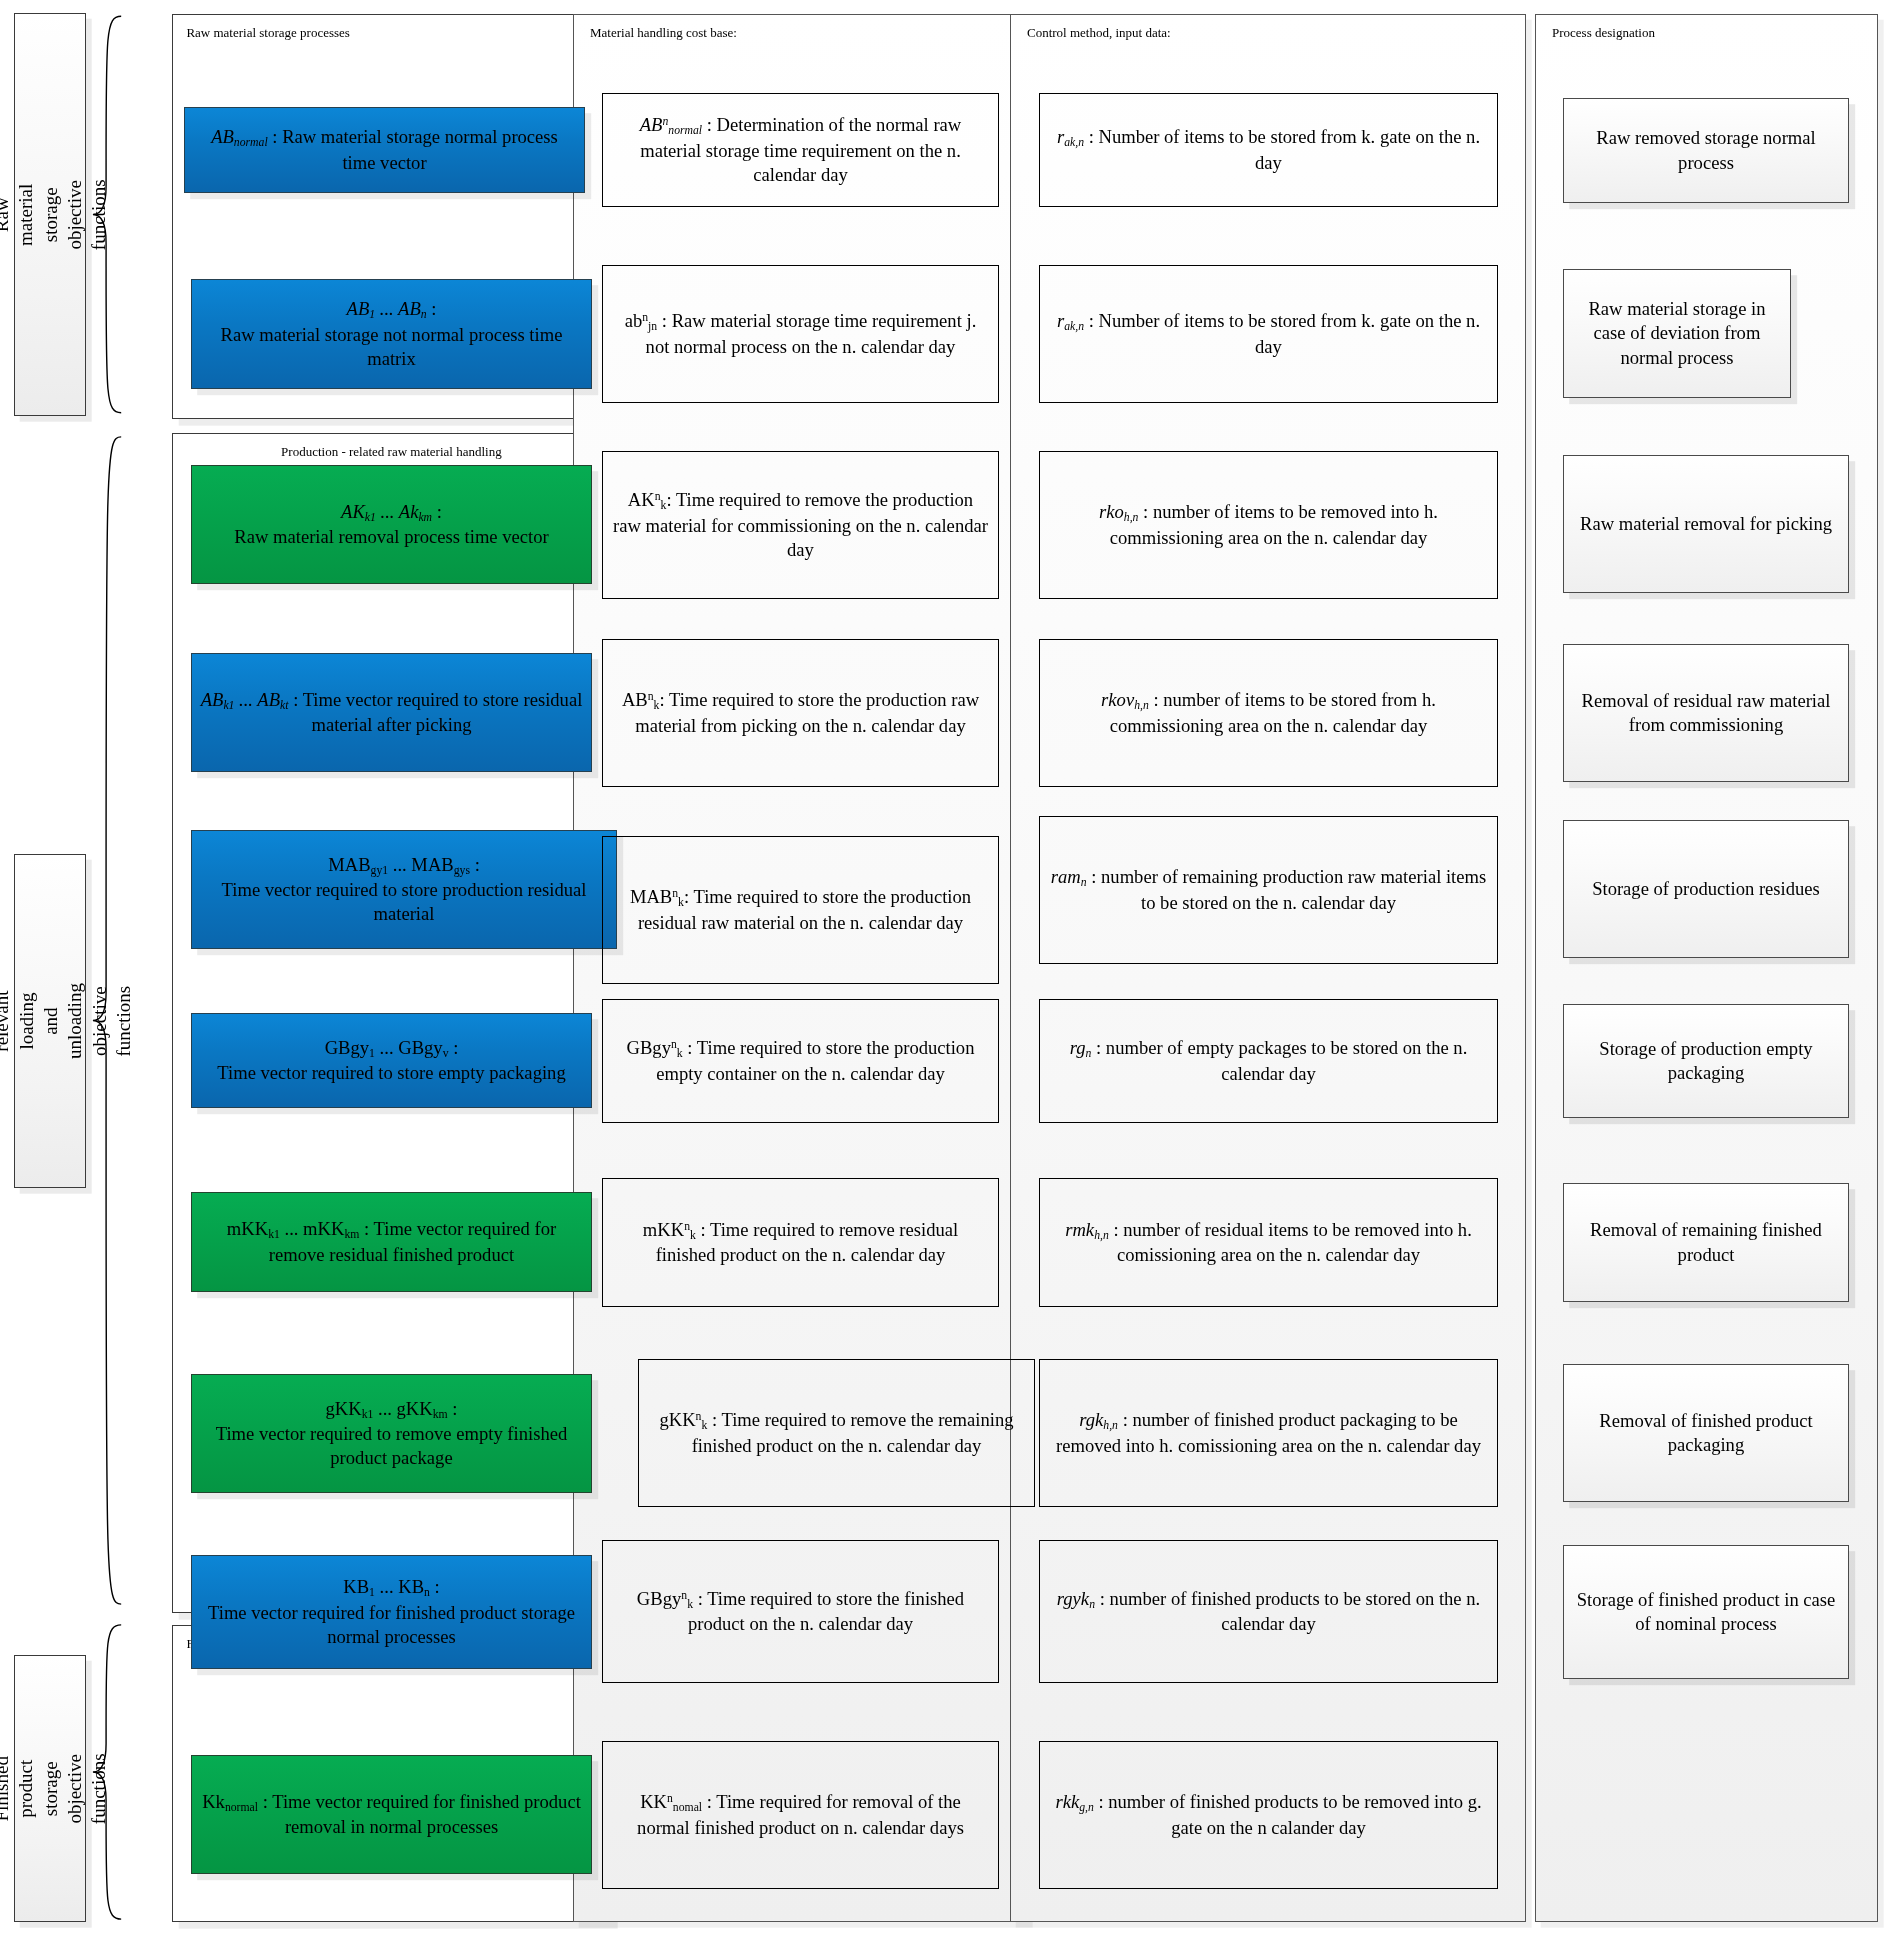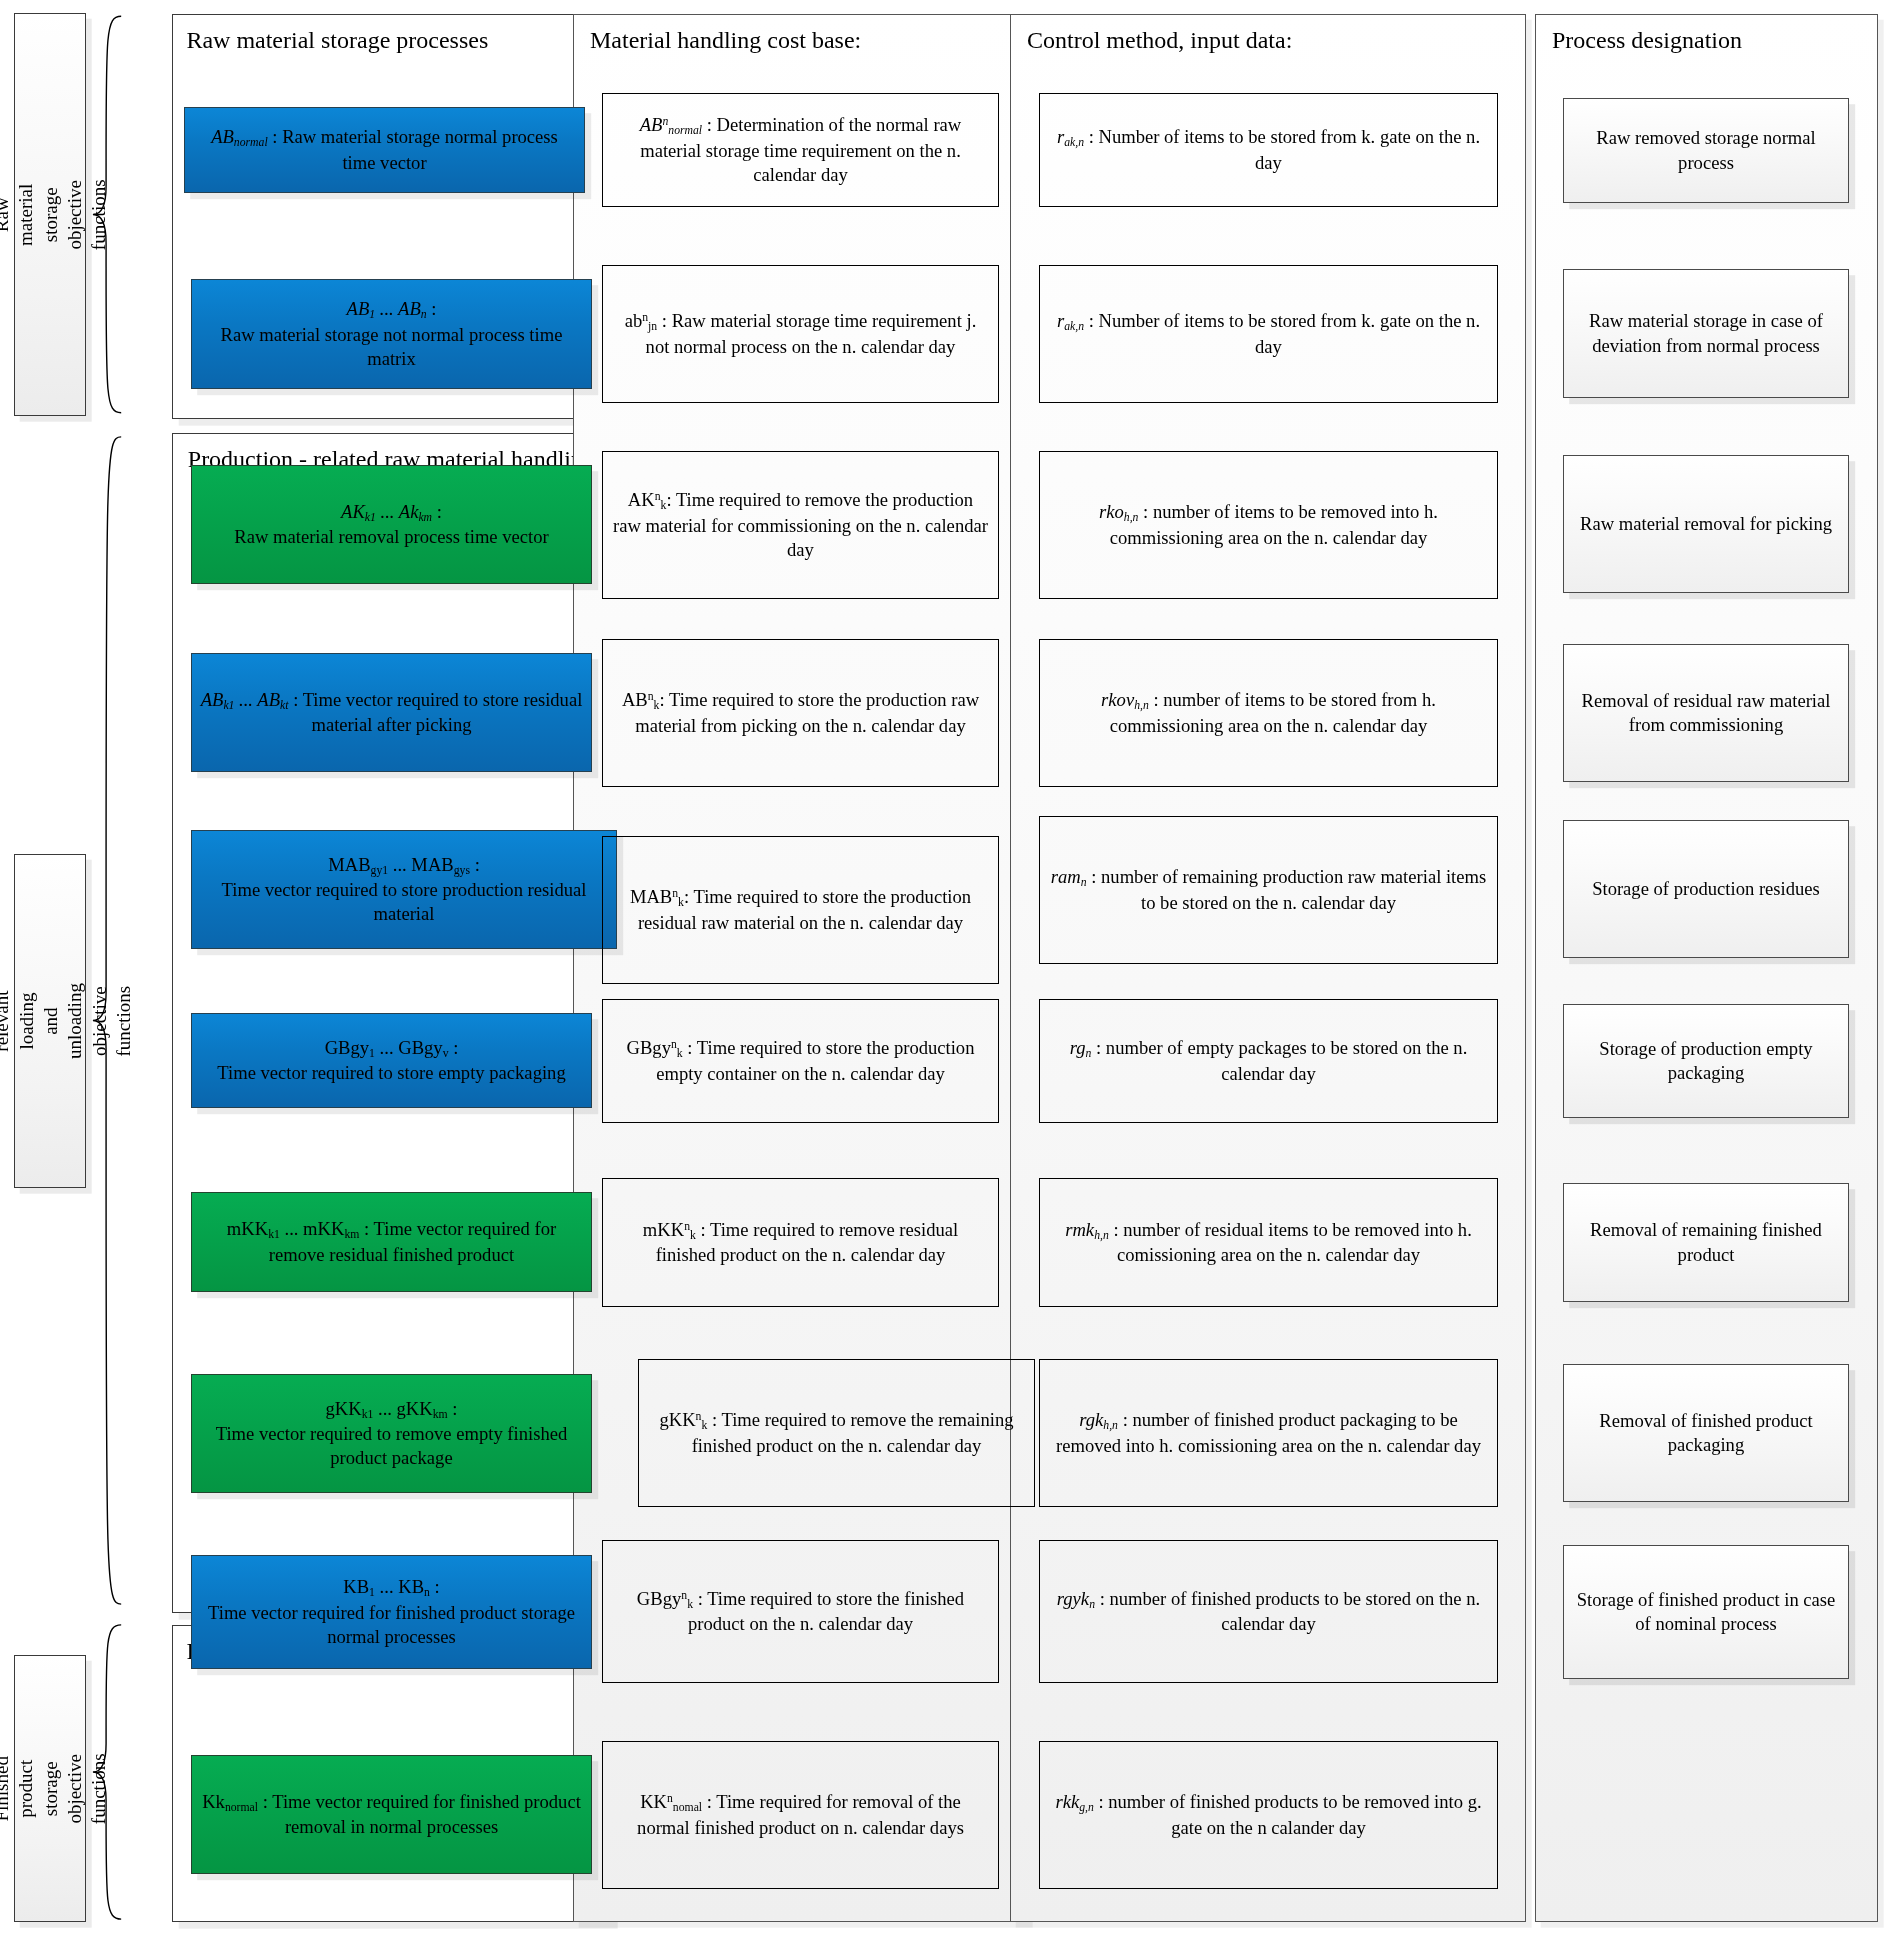--- a/index.html
+++ b/index.html
@@ -48,21 +48,21 @@
   
   .colbox{
     position:absolute;
     box-sizing:border-box;
     border:1.4px solid #555;
     background:linear-gradient(180deg,#ffffff 0%,#fafafa 40%,#efefef 100%);
     box-shadow:5.7px 5.7px 0 0 rgba(0,0,0,0.06);
   }
   .colheader{
     position:absolute;
-    font-size:24px;
+    font-size:13px;
     line-height:1.25;
     text-align:left;
   }
 
   
   .cell{
     position:absolute;
     box-sizing:border-box;
     display:flex;
     align-items:center;
@@ -154,21 +154,21 @@
     </div>
     <div class="cell blue" style="left: 191px; top: 279px; width: 401px; height: 110px;">
       <div class="inner"><i>AB<sub>1</sub> ... AB<sub>n</sub></i> :<br>Raw material storage not normal process time matrix</div>
     </div>
     <div class="cell white" style="left: 602px; top: 265px; width: 397px; height: 138px;">
       <div class="inner">ab<sup>n</sup><sub>jn</sub> : Raw material storage time requirement j. not normal process on the n. calendar day</div>
     </div>
     <div class="cell white" style="left: 1039px; top: 265px; width: 459px; height: 138px;">
       <div class="inner"><i>r<sub>ak,n</sub></i> : Number of items to be stored from k. gate on the n. day</div>
     </div>
-    <div class="cell grad" style="left: 1563px; top: 269px; width: 286px; height: 129px;">
+    <div class="cell grad" style="left: 1563px; top: 269px; width: 228px; height: 129px;">
       <div class="inner">Raw material storage in case of deviation from normal process</div>
     </div>
     <div class="cell green" style="left: 191px; top: 465px; width: 401px; height: 119px;">
       <div class="inner"><i>AK<sub>k1</sub> ... Ak<sub>km</sub></i> :<br>Raw material removal process time vector</div>
     </div>
     <div class="cell white" style="left: 602px; top: 451px; width: 397px; height: 148px;">
       <div class="inner">AK<sup>n</sup><sub>k</sub>: Time required to remove the production raw material for commissioning on the n. calendar day</div>
     </div>
     <div class="cell white" style="left: 1039px; top: 451px; width: 459px; height: 148px;">
       <div class="inner"><i>rko<sub>h,n</sub></i> : number of items to be removed into h. commissioning area on the n. calendar day</div>

